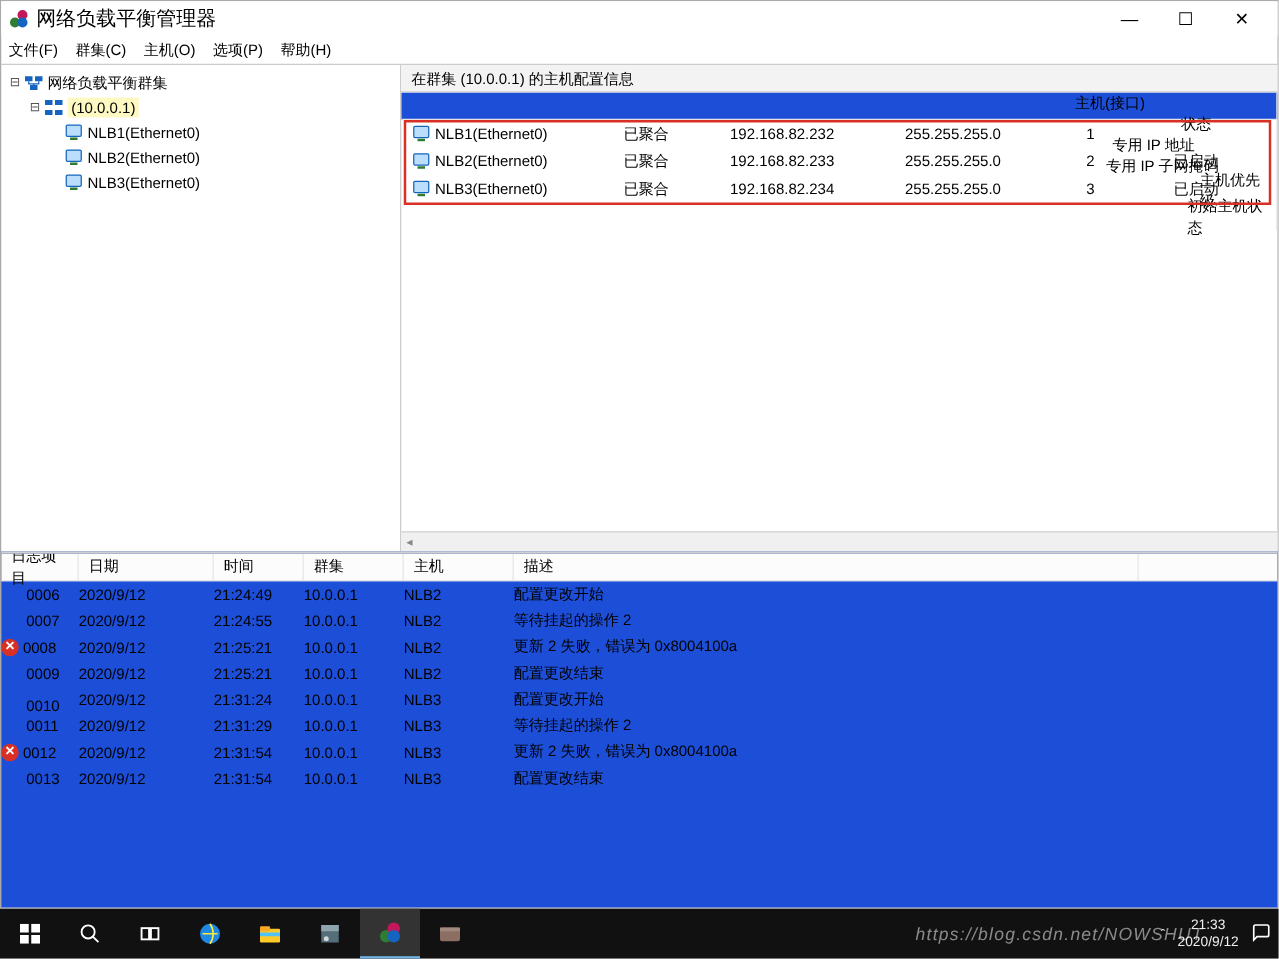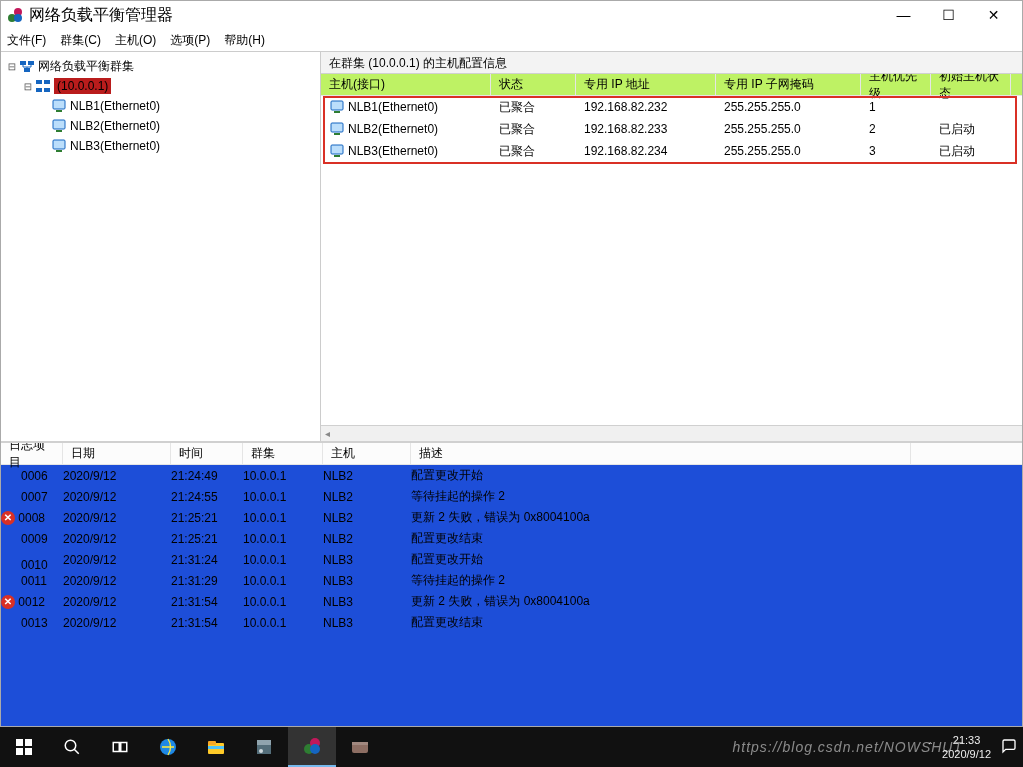--- a/index.html
+++ b/index.html
@@ -11,25 +11,25 @@
   .win-controls { display:flex; }
   .win-controls span { width:45px; height:28px; display:flex; align-items:center; justify-content:center; font-size:14px; }
   .menubar { height:22px; display:flex; align-items:center; padding:0 6px; gap:14px; font-size:12px; }
   .menubar span { cursor:default; }
   .main { flex:1; display:flex; border-top:1px solid #ccc; min-height:0; }
   .tree-pane { width:320px; border-right:1px solid #ccc; padding:4px 0; overflow-y:auto; }
   .tree-row { display:flex; align-items:center; height:20px; white-space:nowrap; }
   .tree-row .pad { display:inline-block; }
   .tree-exp { width:14px; display:inline-flex; align-items:center; justify-content:center; color:#555; font-size:10px;}
   .tree-ico { width:16px; height:16px; display:inline-flex; align-items:center; justify-content:center; margin-right:3px;}
-  .sel { background:#b91c1c; }
+  .sel { background:#fef9c3; }
   .right-pane { flex:1; display:flex; flex-direction:column; min-width:0;}
   .right-header { height:22px; background:#f3f3f3; border-bottom:1px solid #d0d0d0; padding:3px 8px; font-size:12px;}
   .hosts-table { flex:1; overflow:auto; position:relative; }
-  .th-row { display:flex; height:22px; background:#bef264; border-bottom:1px solid #e5e5e5; align-items:flex-end; }
+  .th-row { display:flex; height:22px; background:#1d4ed8; border-bottom:1px solid #e5e5e5; align-items:flex-end;flex-direction:column; }
   .th { padding:0 8px; font-size:12px; border-right:1px solid #e5e5e5; height:100%; display:flex; align-items:center; }
   .hosts-body { position:relative; }
   .hosts-box { position:absolute; border:2px solid #d93025; pointer-events:none; }
   .tr { display:flex; height:22px; align-items:center; }
   .td { padding:0 8px; font-size:12px; display:flex; align-items:center; height:100%; }
   .scroll-stub { height:16px; background:#f0f0f0; border-top:1px solid #d0d0d0; display:flex; align-items:center; }
   .scroll-stub::before { content:"◂"; color:#888; font-size:10px; margin-left:4px;}
   .log-pane { height:285px; border-top:2px solid #d0d0d0; display:flex; flex-direction:column; overflow:hidden; background:#1d4ed8;}
   .log-head { display:flex; height:22px; background:#fcfcfc; border-bottom:1px solid #e5e5e5; align-items:center; }
   .log-body { overflow:auto; flex:1;}

